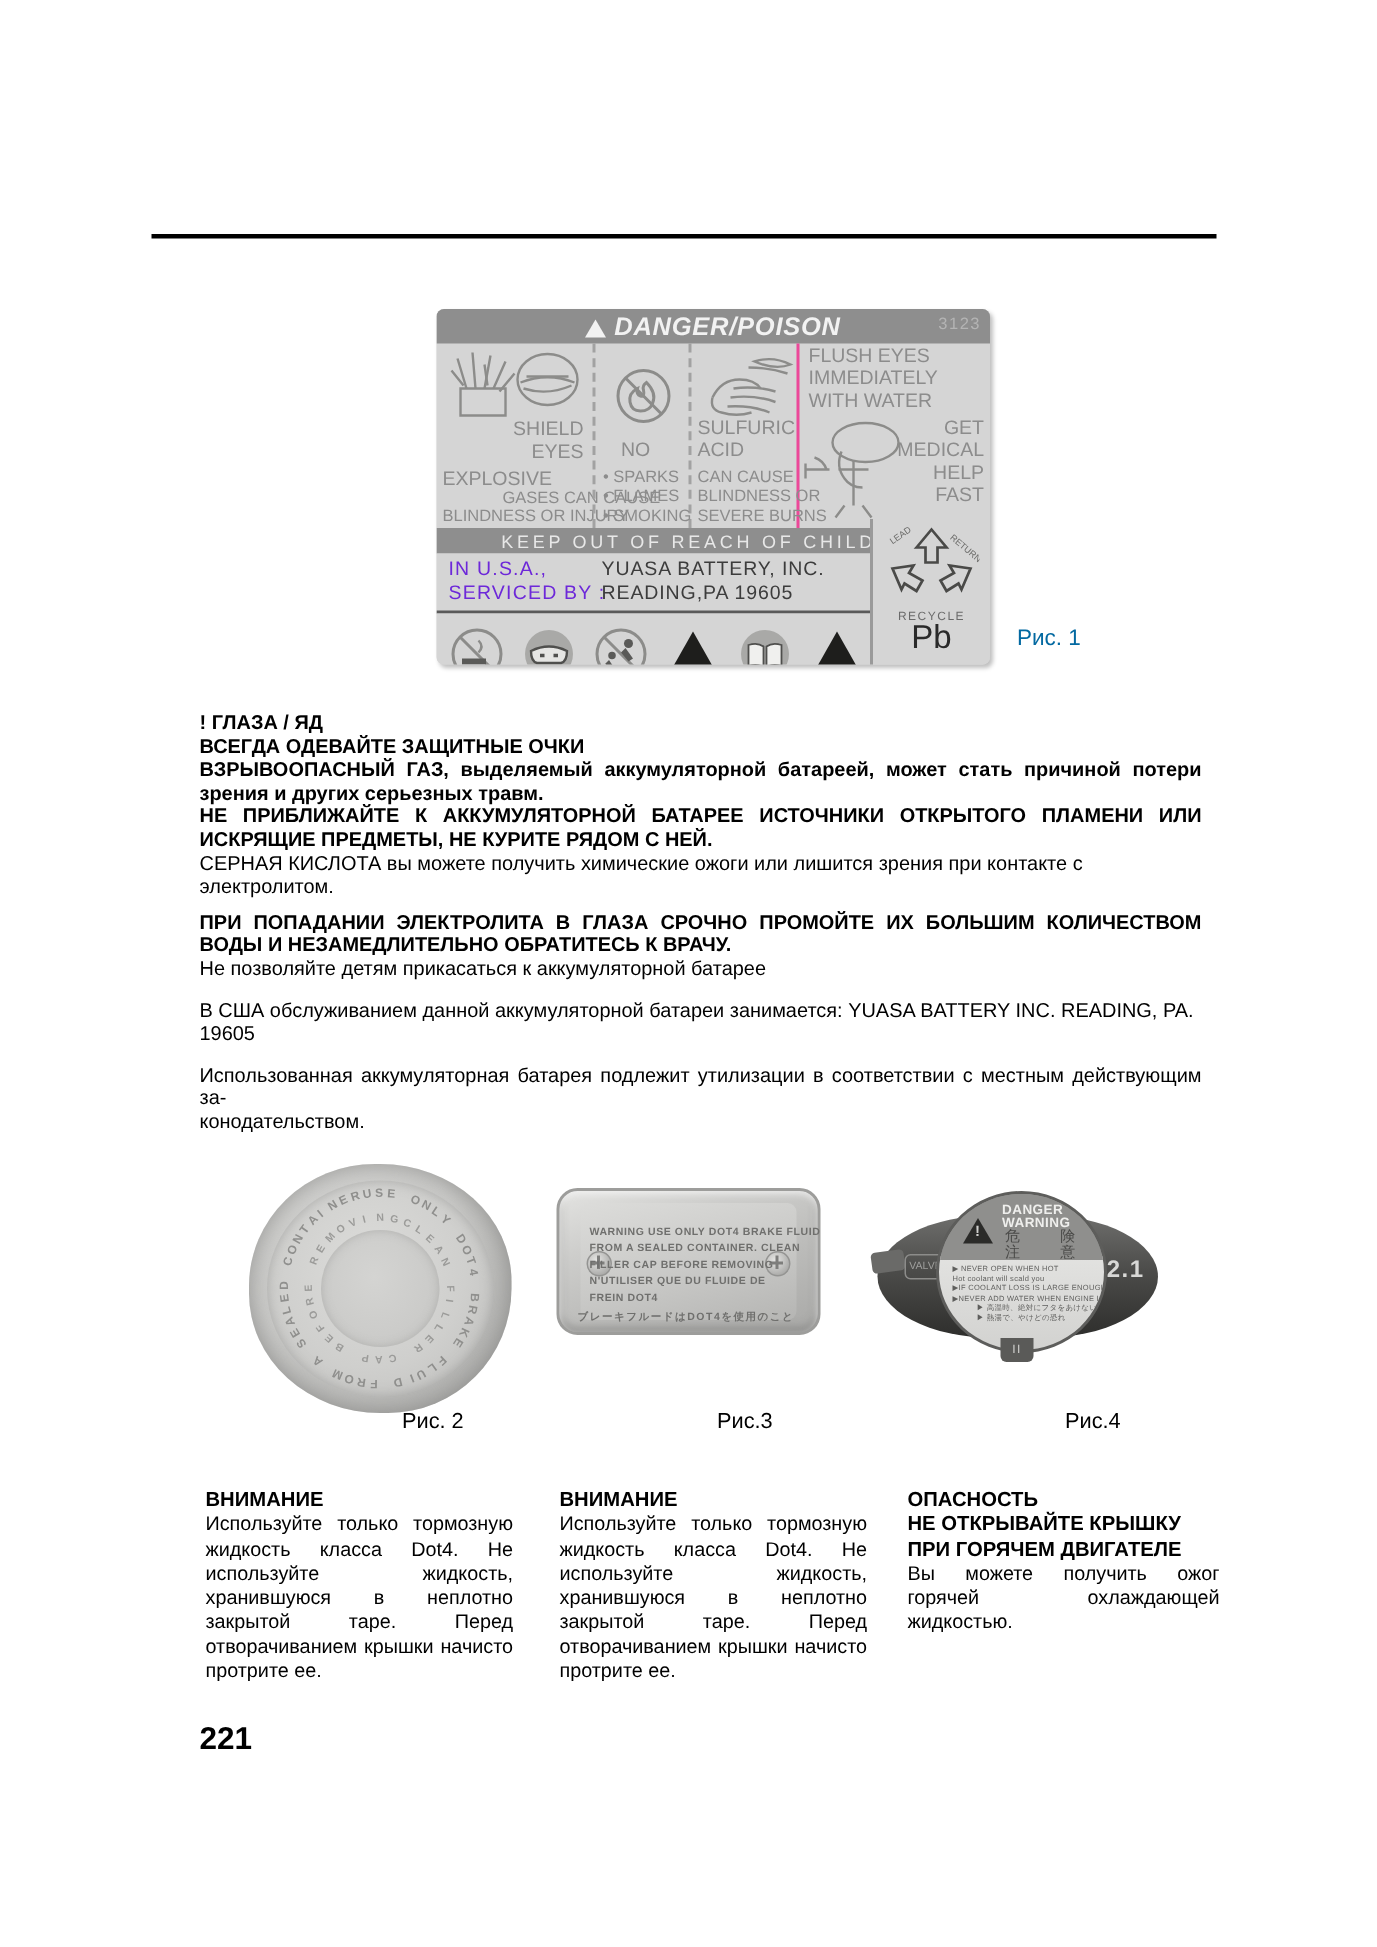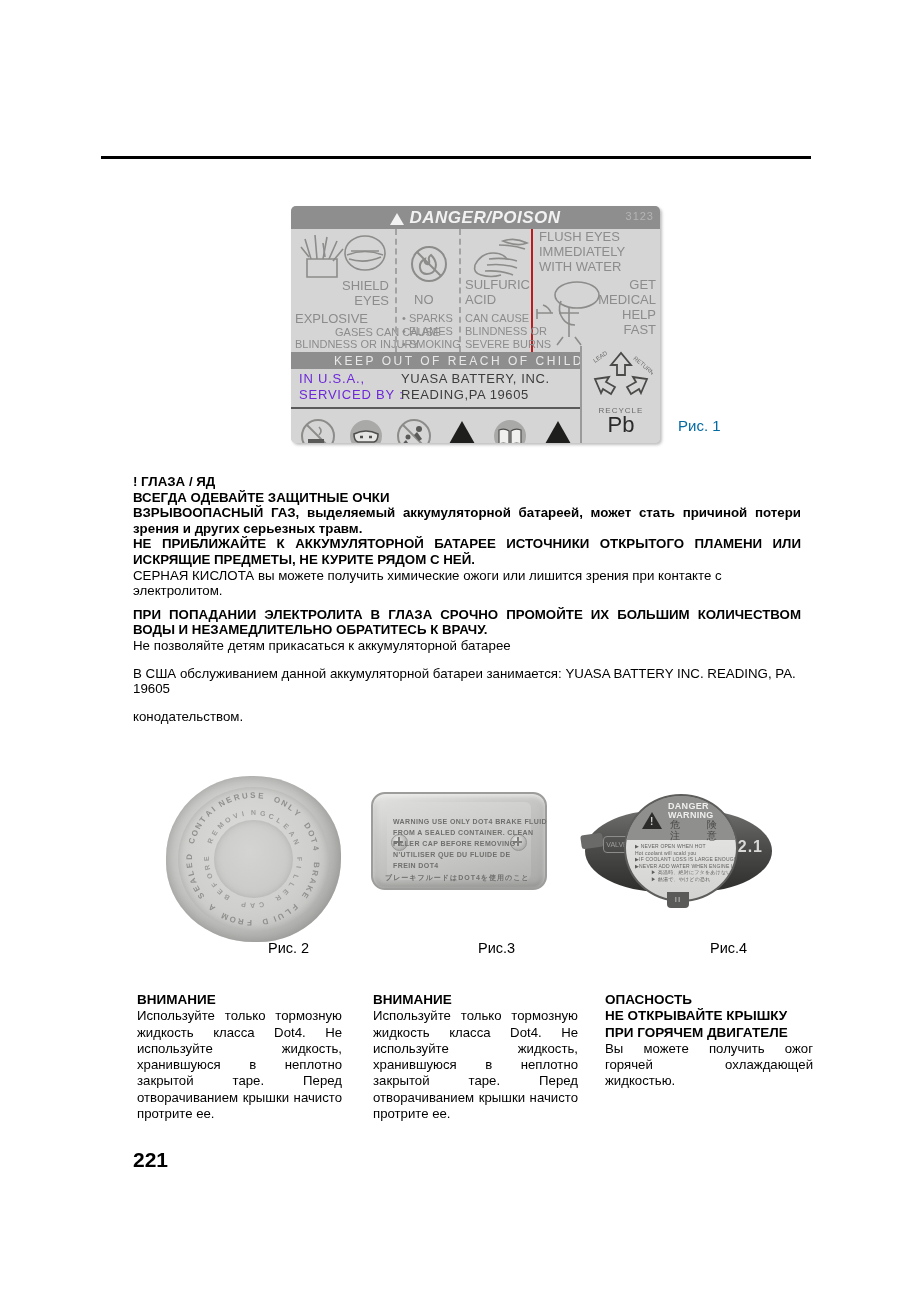--- a/index.html
+++ b/index.html
@@ -85,21 +85,21 @@
 
   .label-mid {
     display: flex;
     height: 123px;
     background: #d5d5d5;
   }
   .lm-left {
     flex: 0 0 240px;
     display: flex;
     position: relative;
-    border-right: 2px solid #b91c1c;
+    border-right: 2px solid #ec4899;
   }
   .lm-right {
     flex: 1;
     position: relative;
     padding: 4px 4px 0 6px;
     color: #8a8a8a;
   }
   .col-a { flex: 0 0 104px; position: relative; }
   .col-b { flex: 0 0 62px; position: relative;
            border-left: 2px dashed #a2a2a2; border-right: 2px dashed #a2a2a2; }
@@ -661,20 +661,21 @@
     <div class="tl b justall">НЕ ПРИБЛИЖАЙТЕ К АККУМУЛЯТОРНОЙ БАТАРЕЕ ИСТОЧНИКИ ОТКРЫТОГО ПЛАМЕНИ ИЛИ</div>
     <div class="tl b">ИСКРЯЩИЕ ПРЕДМЕТЫ, НЕ КУРИТЕ РЯДОМ С НЕЙ.</div>
     <div class="tl"><span style="font-weight:normal">СЕРНАЯ КИСЛОТА</span><span> вы можете получить химические ожоги или лишится зрения при контакте с электролитом.</span></div>
     <div class="gap-sm"></div>
     <div class="tl b justall">ПРИ ПОПАДАНИИ ЭЛЕКТРОЛИТА В ГЛАЗА СРОЧНО ПРОМОЙТЕ ИХ БОЛЬШИМ КОЛИЧЕСТВОМ</div>
     <div class="tl b">ВОДЫ И НЕЗАМЕДЛИТЕЛЬНО ОБРАТИТЕСЬ К ВРАЧУ.</div>
     <div class="tl">Не позволяйте детям прикасаться к аккумуляторной батарее</div>
     <div class="gap-md"></div>
     <div class="tl">В США обслуживанием данной аккумуляторной батареи занимается: YUASA BATTERY INC. READING, PA. 19605</div>
     <div class="gap-md"></div>
+    <div class="tl justall">Использованная аккумуляторная батарея подлежит утилизации в соответствии с местным действующим за-</div>
     <div class="tl">конодательством.</div>
   </div>
 
   <div class="figrow">
 
     <div class="cap2">
       <div class="outer"></div>
       <div class="inner"></div>
       <div class="core"></div>
       <div class="ringtext" id="ring2">

